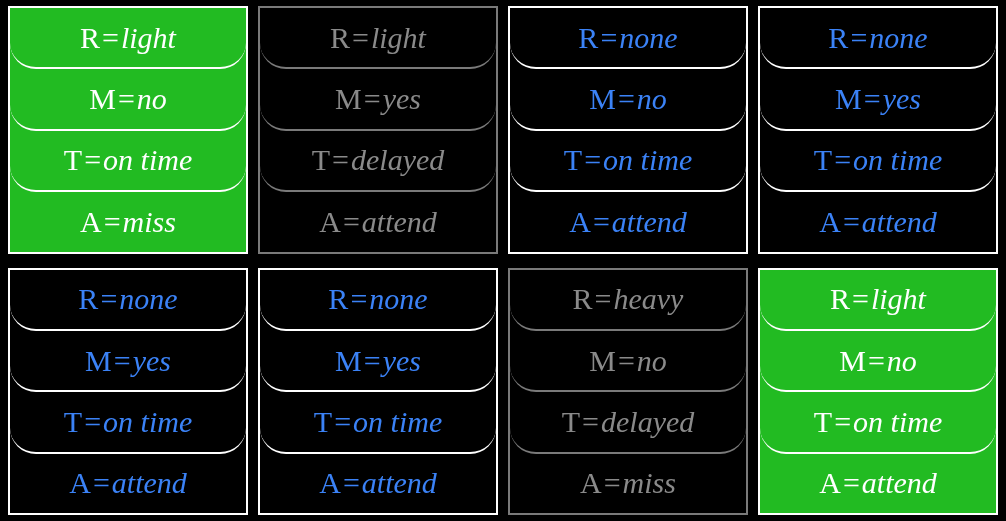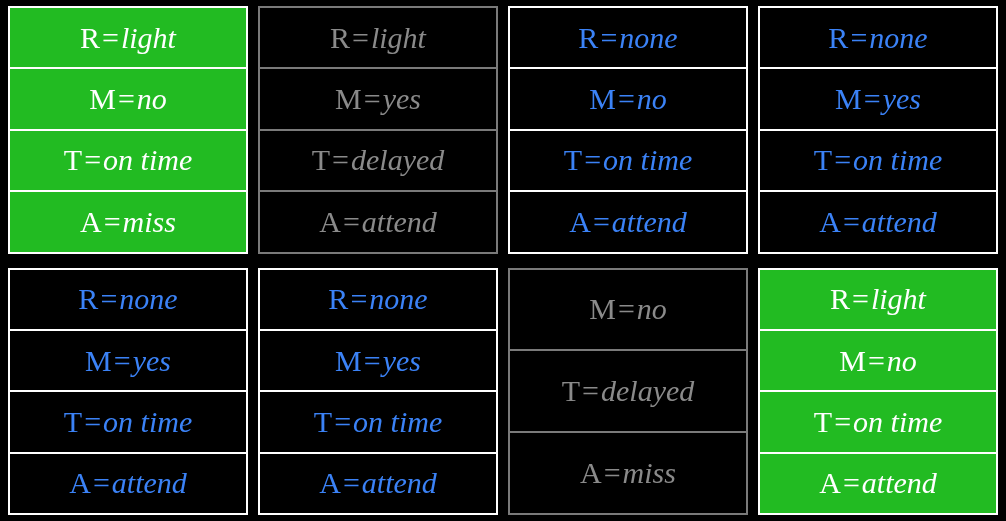--- a/index.html
+++ b/index.html
@@ -36,20 +36,21 @@
     border-color: #ffffff;
   }
   .row {
     flex: 1 1 0;
     display: flex;
     align-items: center;
     justify-content: center;
     border-bottom: 2px solid #ffffff;
     box-sizing: border-box;
     white-space: nowrap;
+    border-radius: 26px;
   }
   .row:last-child {
     border-bottom: none;
   }
   .card.dim .row {
     border-bottom-color: #7a7a7a;
   }
   .card.dim {
     border-color: #7a7a7a;
   }
@@ -158,20 +159,23 @@
       </div>
       <div class="row">
         <span class="txt"><span class="key">T</span><span class="eq">=</span><span class="val">on time</span></span>
       </div>
       <div class="row">
         <span class="txt"><span class="key">A</span><span class="eq">=</span><span class="val">attend</span></span>
       </div>
     </div>
     <div class="card dim">
       <div class="row">
+        <span class="txt"><span class="key">R</span><span class="eq">=</span><span class="val">heavy</span></span>
+      </div>
+      <div class="row">
         <span class="txt"><span class="key">M</span><span class="eq">=</span><span class="val">no</span></span>
       </div>
       <div class="row">
         <span class="txt"><span class="key">T</span><span class="eq">=</span><span class="val">delayed</span></span>
       </div>
       <div class="row">
         <span class="txt"><span class="key">A</span><span class="eq">=</span><span class="val">miss</span></span>
       </div>
     </div>
     <div class="card green">

